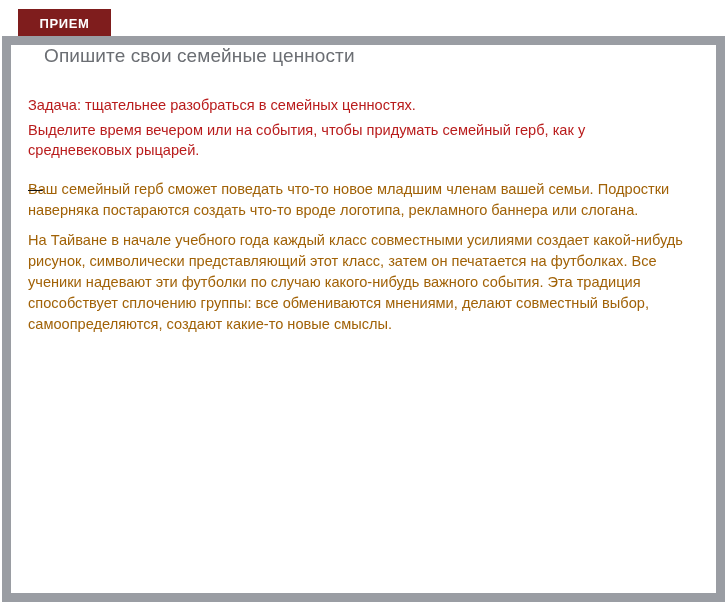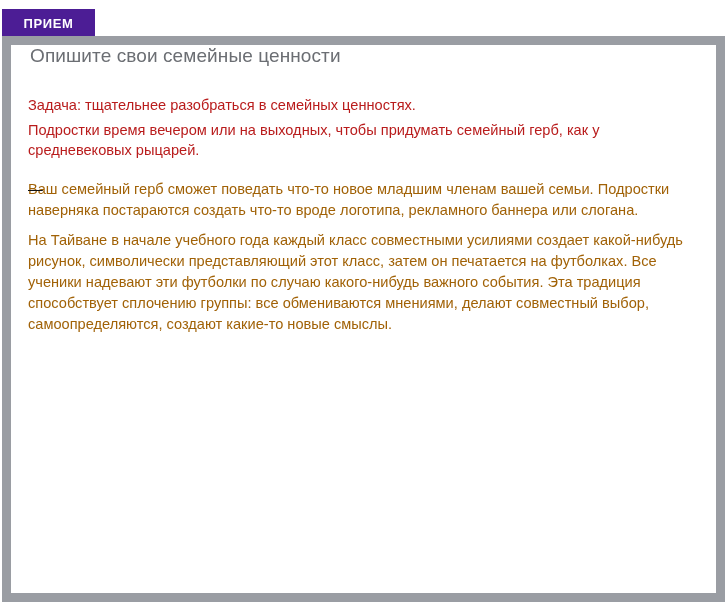--- a/index.html
+++ b/index.html
@@ -18,25 +18,25 @@
     position: relative;
     width: 727px;
     height: 606px;
     background: #ffffff;
     overflow: hidden;
   }
 
   
   .tab {
     position: absolute;
-    left: 2px;
+    left: 18px;
     top: 9px;
     width: 93px;
     height: 29px;
-    background: #4c1d95;
+    background: #7f1d1d;
     display: flex;
     align-items: center;
     justify-content: center;
     box-sizing: border-box;
   }
   .tab-label {
     color: #ffffff;
     font-size: 13px;
     font-weight: bold;
     letter-spacing: 0.6px;
@@ -68,21 +68,21 @@
     left: 28px;
     top: 45px;
     width: 664px;
   }
 
   .card-title {
     color: #6b6e73;
     font-size: 19px;
     font-weight: normal;
     line-height: 1.2;
-    margin: 0 0 27px 2px;
+    margin: 0 0 27px 16px;
     letter-spacing: 0.1px;
   }
 
   .para {
     color: #b91c1c;
     font-size: 14.6px;
     line-height: 1.42;
     margin: 0 0 11px 0;
     text-align: left;
   }
@@ -133,21 +133,21 @@
   <div class="frame">
     <div class="frame-inner"></div>
   </div>
 
   <div class="content">
 
     <h1 class="card-title">Опишите свои семейные ценности</h1>
 
     <p class="para tight">Задача: тщательнее разобраться в семейных ценностях.</p>
 
-    <p class="para gap-after">Подростки время вечером или на выходных, чтобы придумать семейный герб, как у средневековых рыцарей.</p>
+    <p class="para gap-after">Выделите время вечером или на события, чтобы придумать семейный герб, как у средневековых рыцарей.</p>
 
     <ul class="dash-list">
       <li class="dash-item">
         <span class="dash-mark">—</span>
       </li>
       <li class="dash-item">
         <span class="dash-mark">—</span>
       </li>
     </ul>
 

